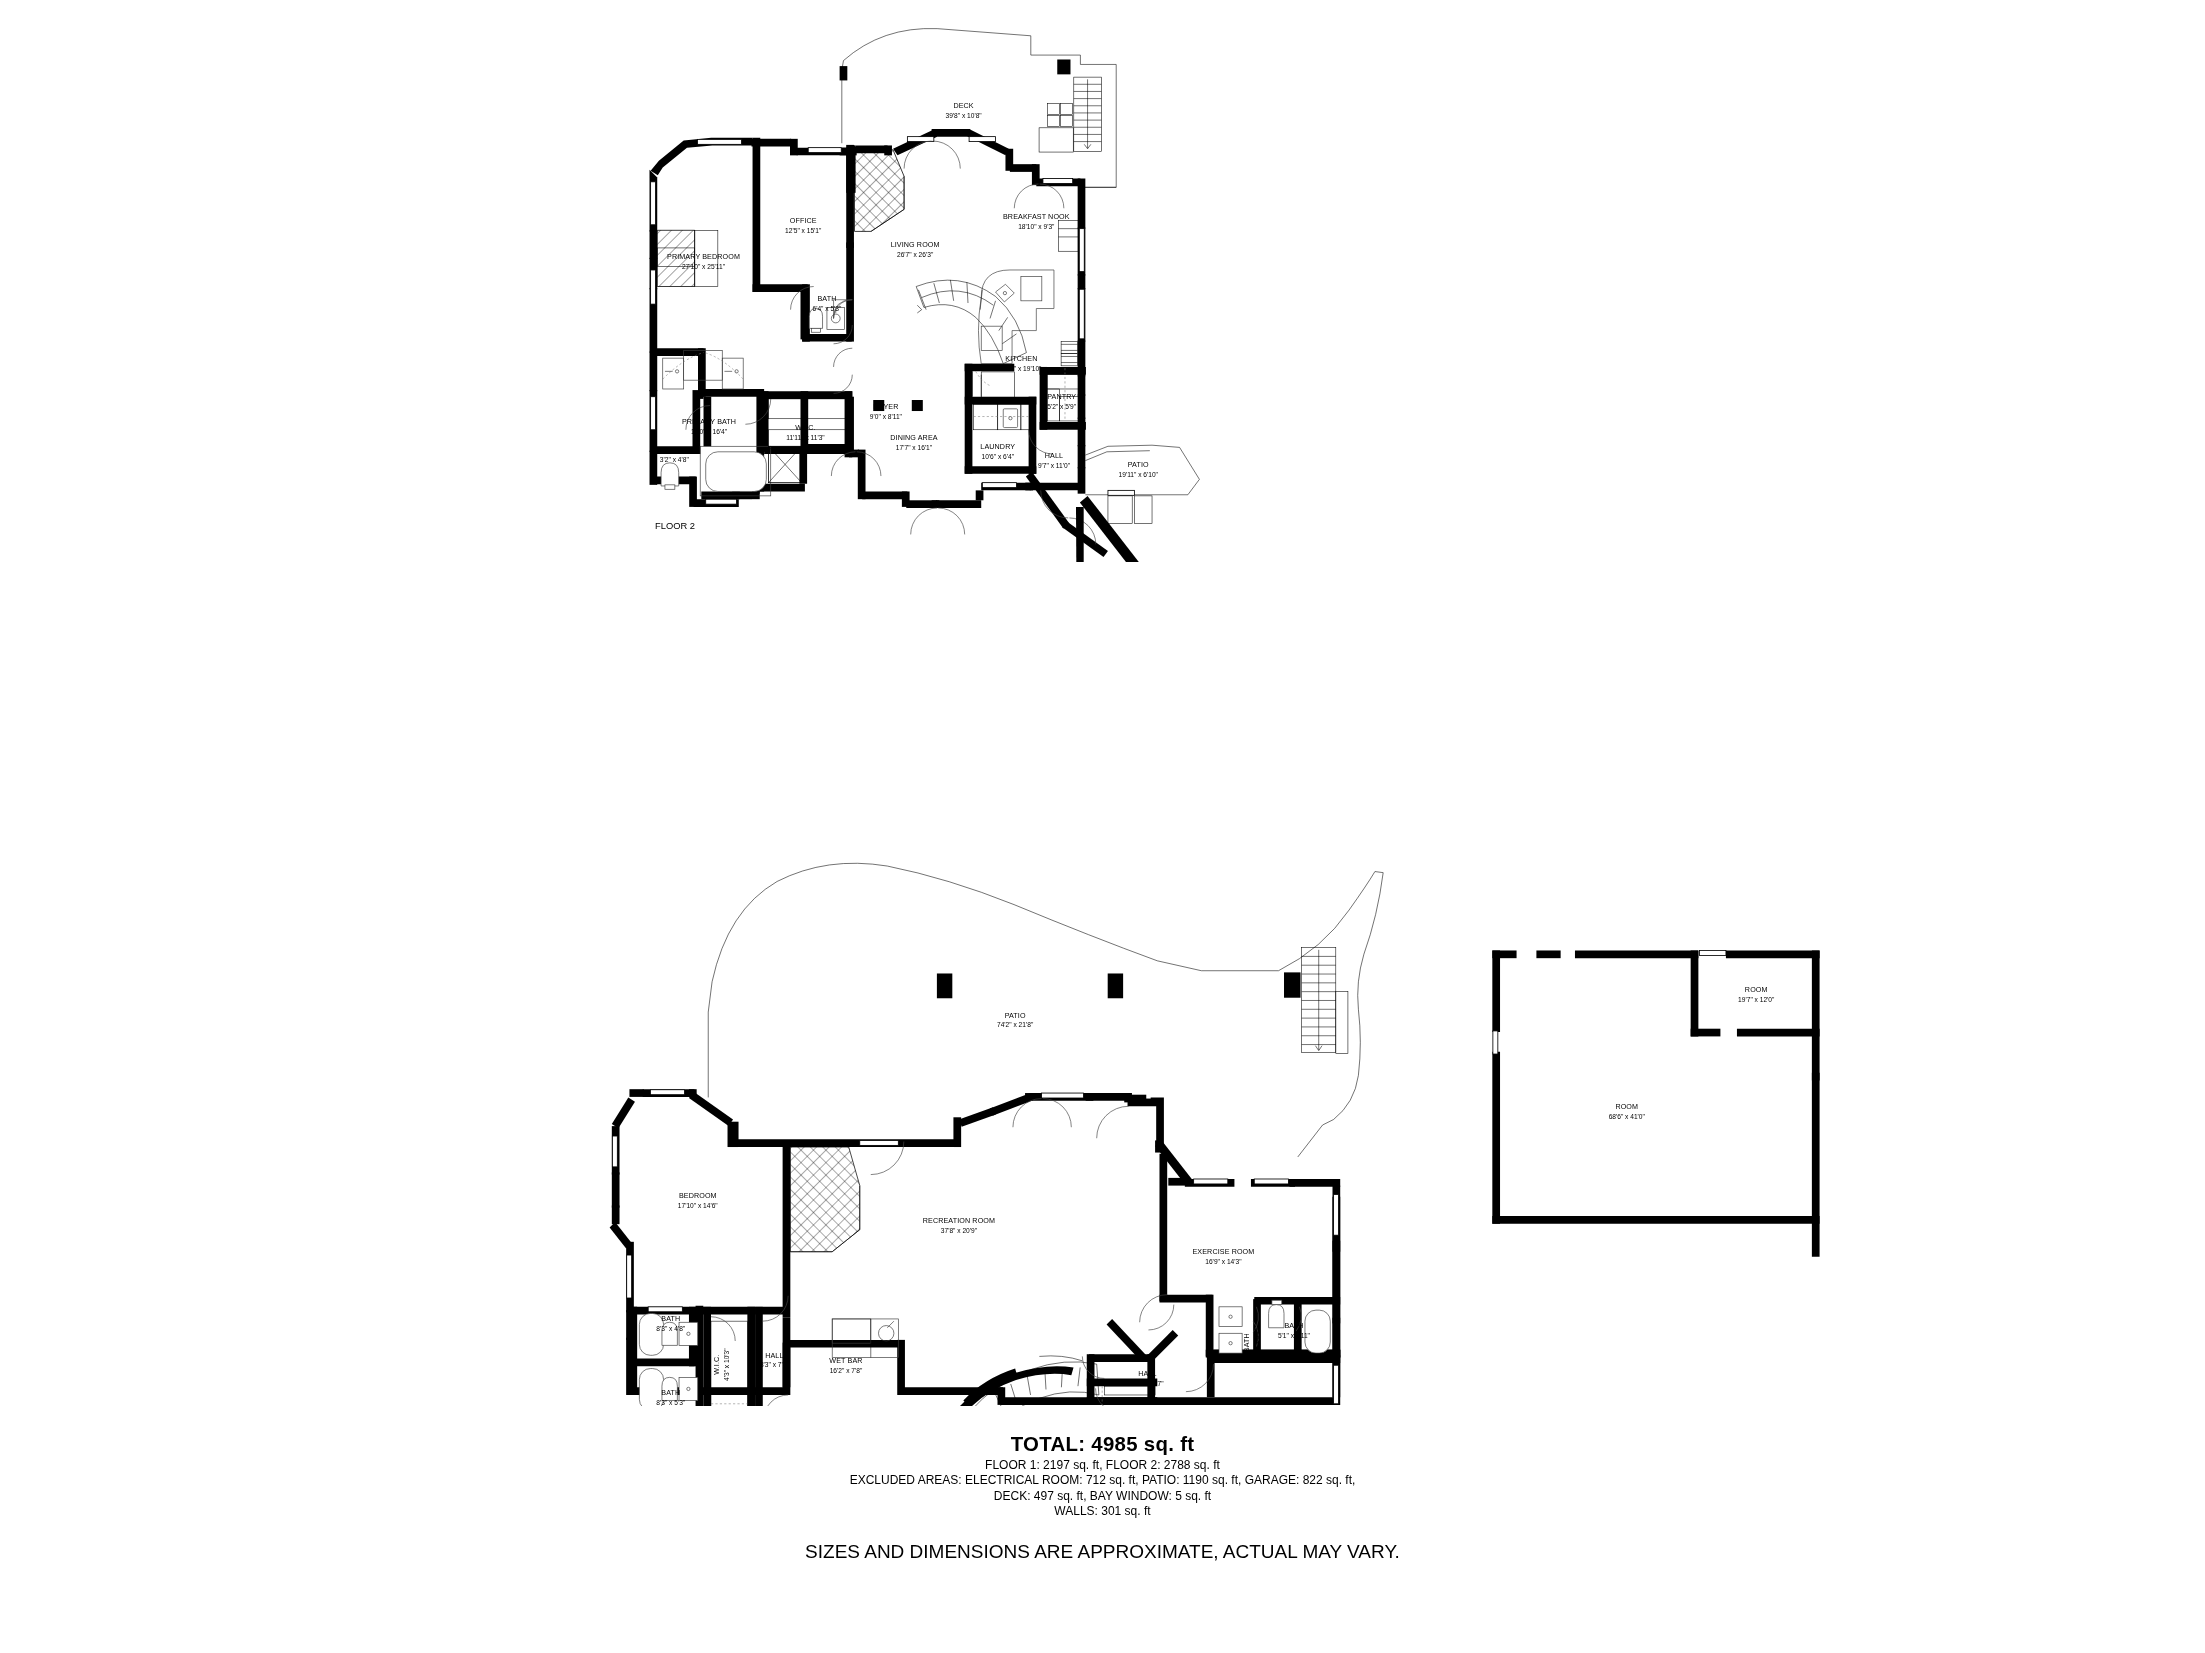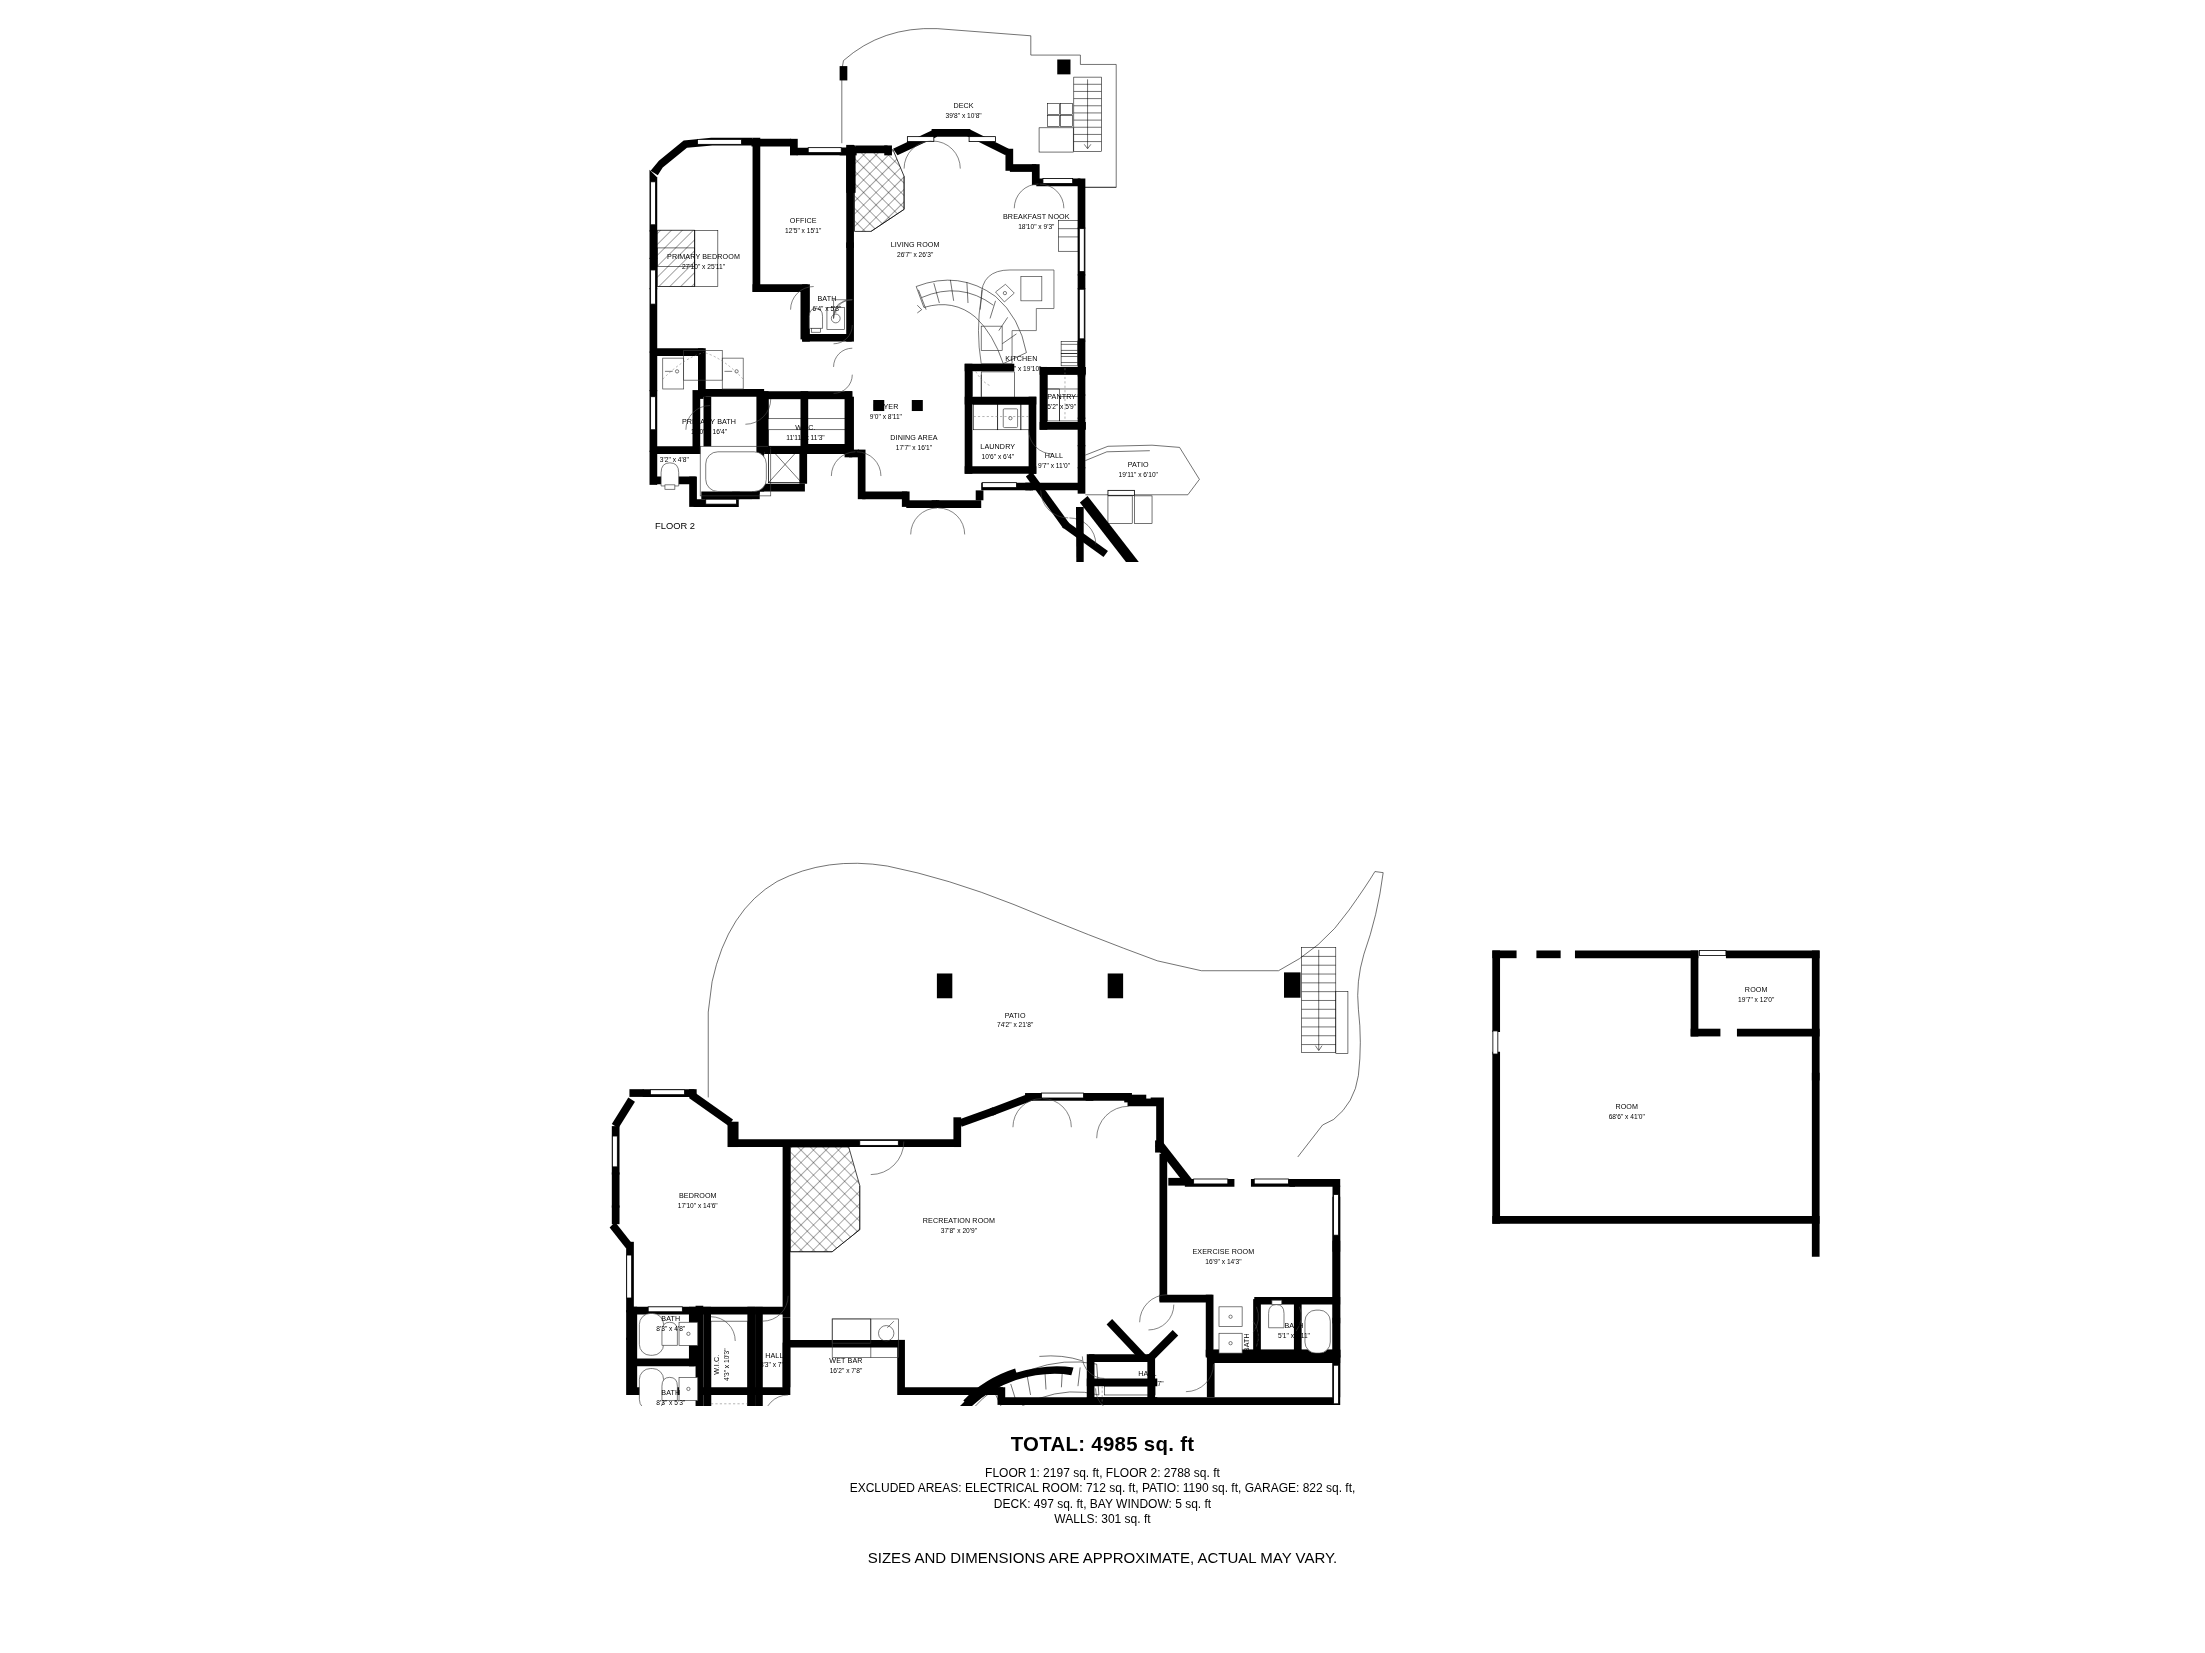--- a/index.html
+++ b/index.html
@@ -17,25 +17,25 @@
   .wall{fill:#000;}
   .thin{fill:none;stroke:#000;stroke-width:1.4;}
   .thin2{fill:none;stroke:#000;stroke-width:1;}
   .fixt{fill:#ffffff;stroke:#3a3a3a;stroke-width:1.2;}
   .fixtn{fill:none;stroke:#3a3a3a;stroke-width:1.2;}
   .door{fill:none;stroke:#444;stroke-width:1.2;}
   .dash{fill:none;stroke:#777;stroke-width:1;stroke-dasharray:4 4;}
   .win{fill:#fff;stroke:#000;stroke-width:1.5;}
 
   #footer{position:absolute;left:0;right:0;top:1433px;text-align:center;}
-  #footer .total{font-size:20.4px;font-weight:bold;letter-spacing:0.3px;margin:0 0 10px 0;
+  #footer .total{font-size:20.4px;font-weight:bold;letter-spacing:0.3px;margin:0 0 2px 0;
     font-family:"Liberation Sans","DejaVu Sans",sans-serif;}
   #footer .line{font-size:12px;font-weight:400;line-height:1.28;
     font-family:"Liberation Sans","DejaVu Sans",sans-serif;}
-  #footer .disc{font-size:15px;margin-top:22px;
+  #footer .disc{font-size:19px;margin-top:22px;
     font-family:"Liberation Sans","DejaVu Sans",sans-serif;}
 </style>
 </head>
 <body>
 
 <div id="sheet">
 
   <div class="plan" style="left:595px;top:11px;">
   <svg width="1081" height="551" viewBox="0 0 1960 1000" xmlns="http://www.w3.org/2000/svg">
     <defs>

